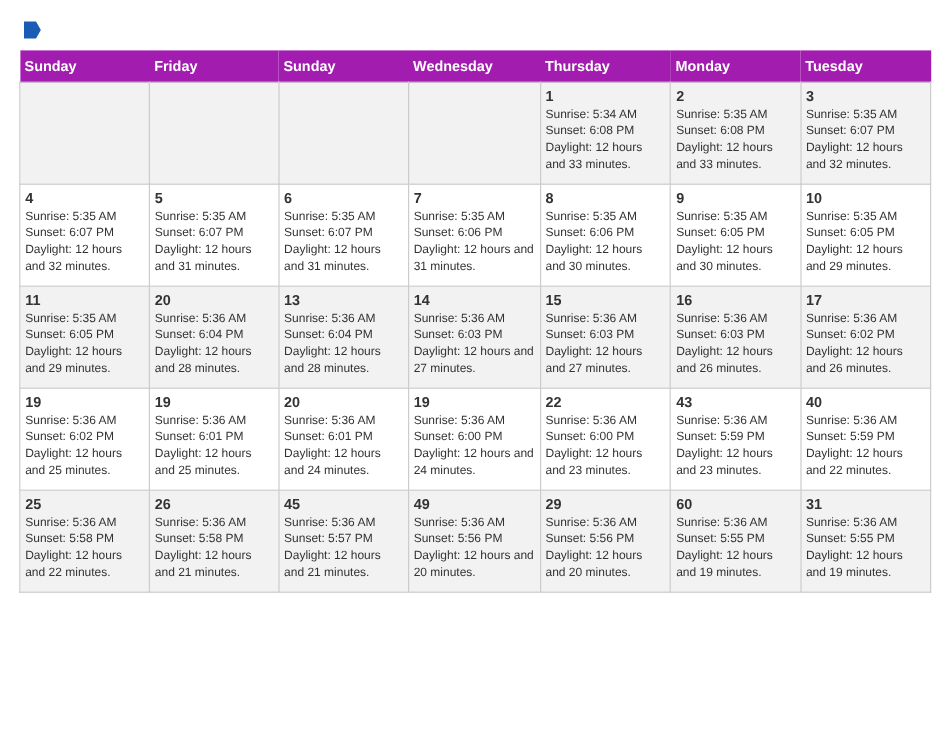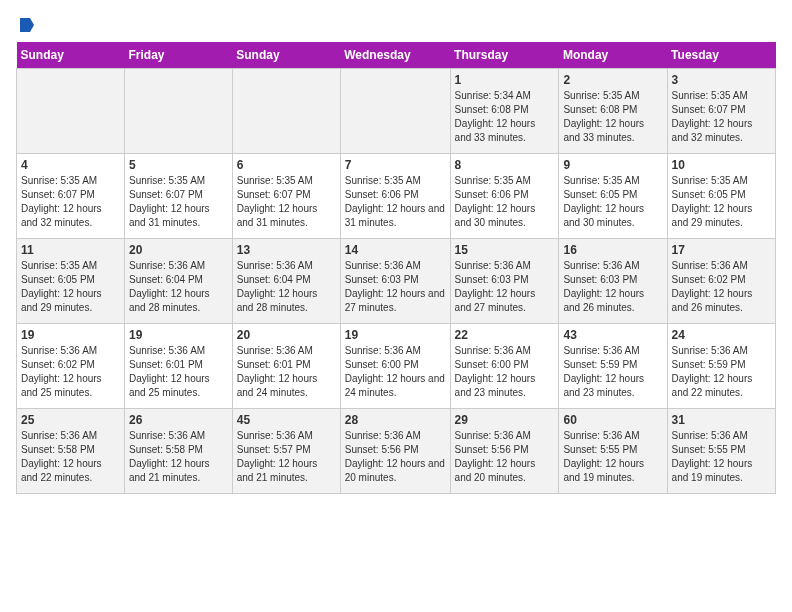--- a/index.html
+++ b/index.html
@@ -215,39 +215,39 @@
         </td>
         <td>
           <span class="day-num">22</span>
           <div class="day-info">Sunrise: 5:36 AM<br>Sunset: 6:00 PM<br>Daylight: 12 hours and 23 minutes.</div>
         </td>
         <td>
           <span class="day-num">43</span>
           <div class="day-info">Sunrise: 5:36 AM<br>Sunset: 5:59 PM<br>Daylight: 12 hours and 23 minutes.</div>
         </td>
         <td>
-          <span class="day-num">24</span>
+          <span class="day-num">40</span>
           <div class="day-info">Sunrise: 5:36 AM<br>Sunset: 5:59 PM<br>Daylight: 12 hours and 22 minutes.</div>
         </td>
       </tr>
       <tr>
         <td>
           <span class="day-num">25</span>
           <div class="day-info">Sunrise: 5:36 AM<br>Sunset: 5:58 PM<br>Daylight: 12 hours and 22 minutes.</div>
         </td>
         <td>
           <span class="day-num">26</span>
           <div class="day-info">Sunrise: 5:36 AM<br>Sunset: 5:58 PM<br>Daylight: 12 hours and 21 minutes.</div>
         </td>
         <td>
           <span class="day-num">45</span>
           <div class="day-info">Sunrise: 5:36 AM<br>Sunset: 5:57 PM<br>Daylight: 12 hours and 21 minutes.</div>
         </td>
         <td>
-          <span class="day-num">28</span>
+          <span class="day-num">49</span>
           <div class="day-info">Sunrise: 5:36 AM<br>Sunset: 5:56 PM<br>Daylight: 12 hours and 20 minutes.</div>
         </td>
         <td>
           <span class="day-num">29</span>
           <div class="day-info">Sunrise: 5:36 AM<br>Sunset: 5:56 PM<br>Daylight: 12 hours and 20 minutes.</div>
         </td>
         <td>
           <span class="day-num">60</span>
           <div class="day-info">Sunrise: 5:36 AM<br>Sunset: 5:55 PM<br>Daylight: 12 hours and 19 minutes.</div>
         </td>

